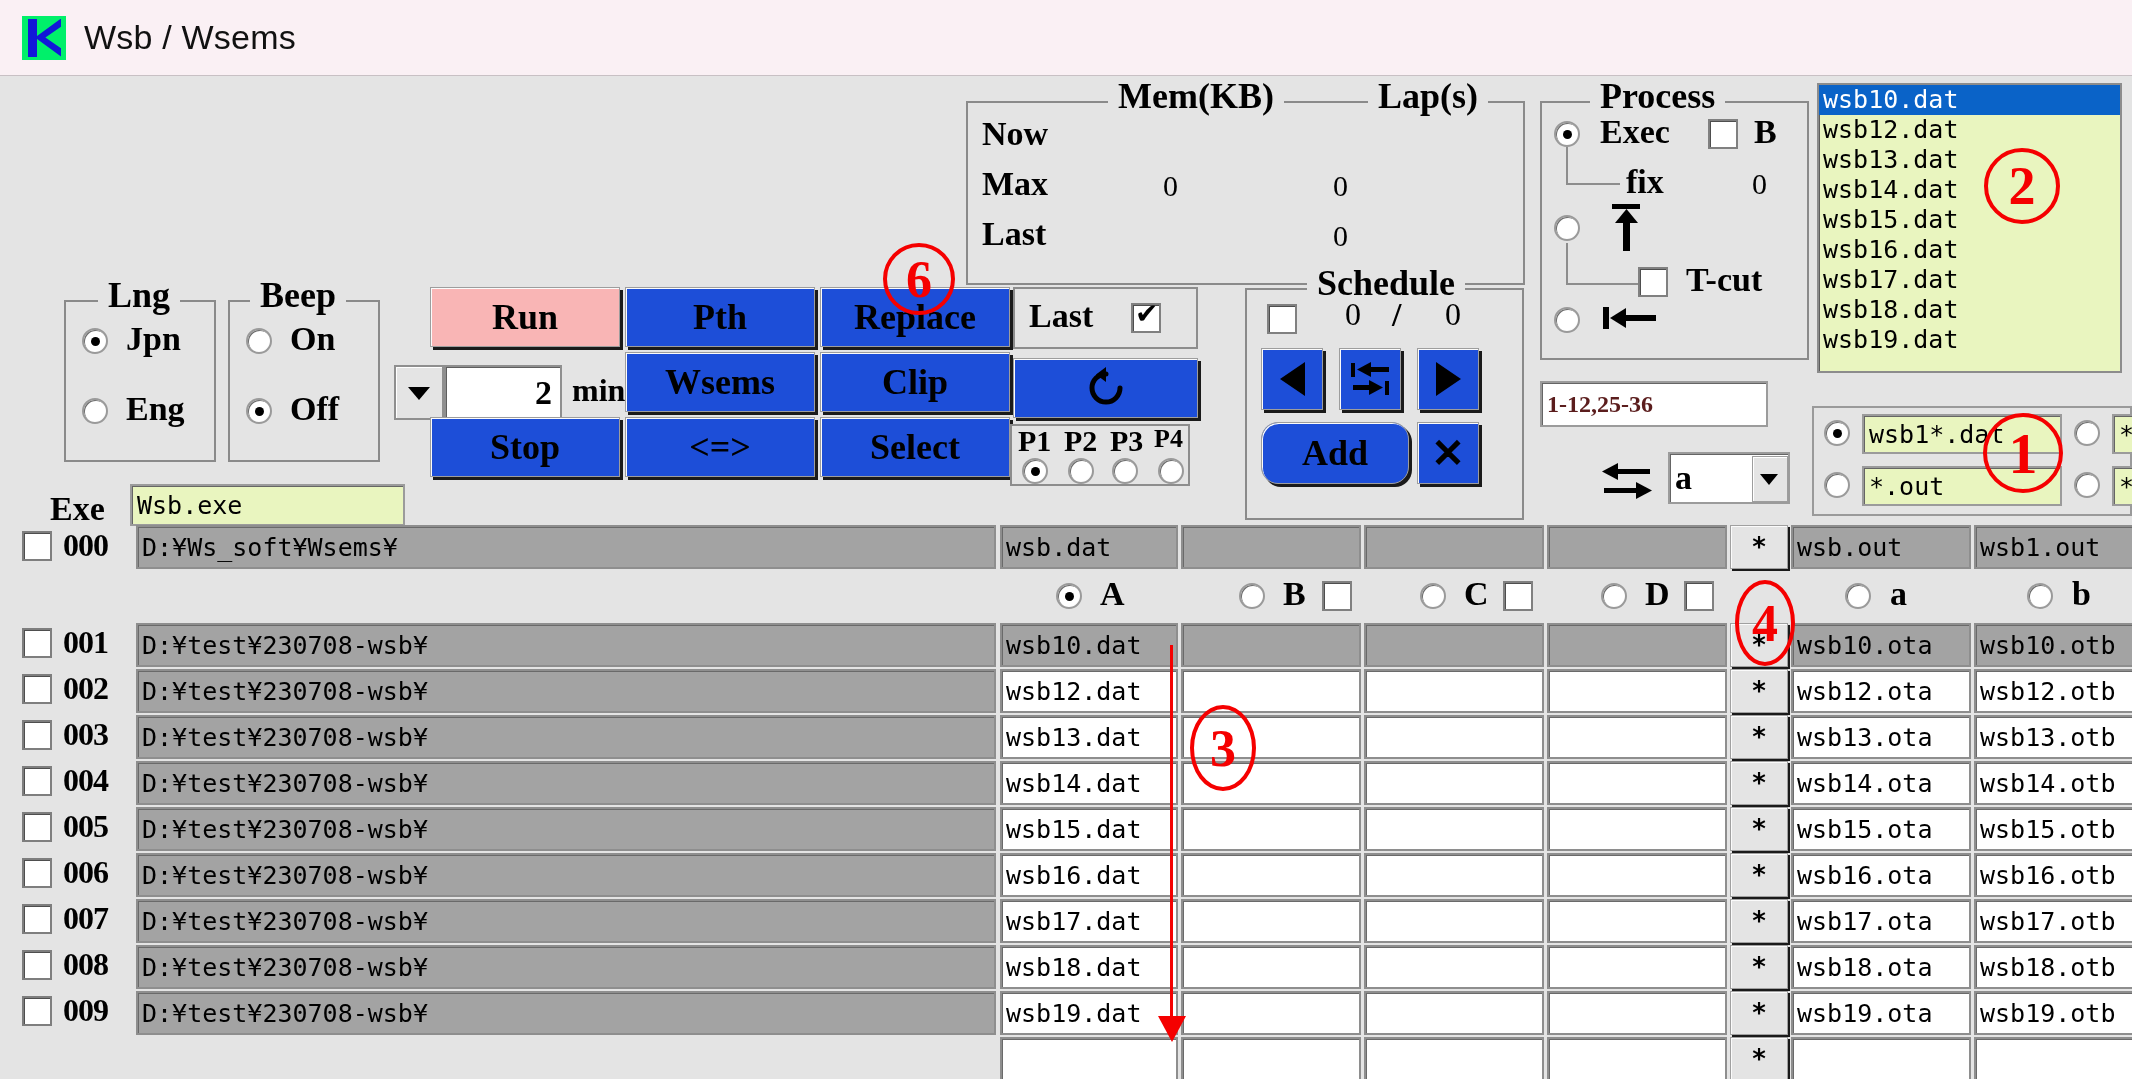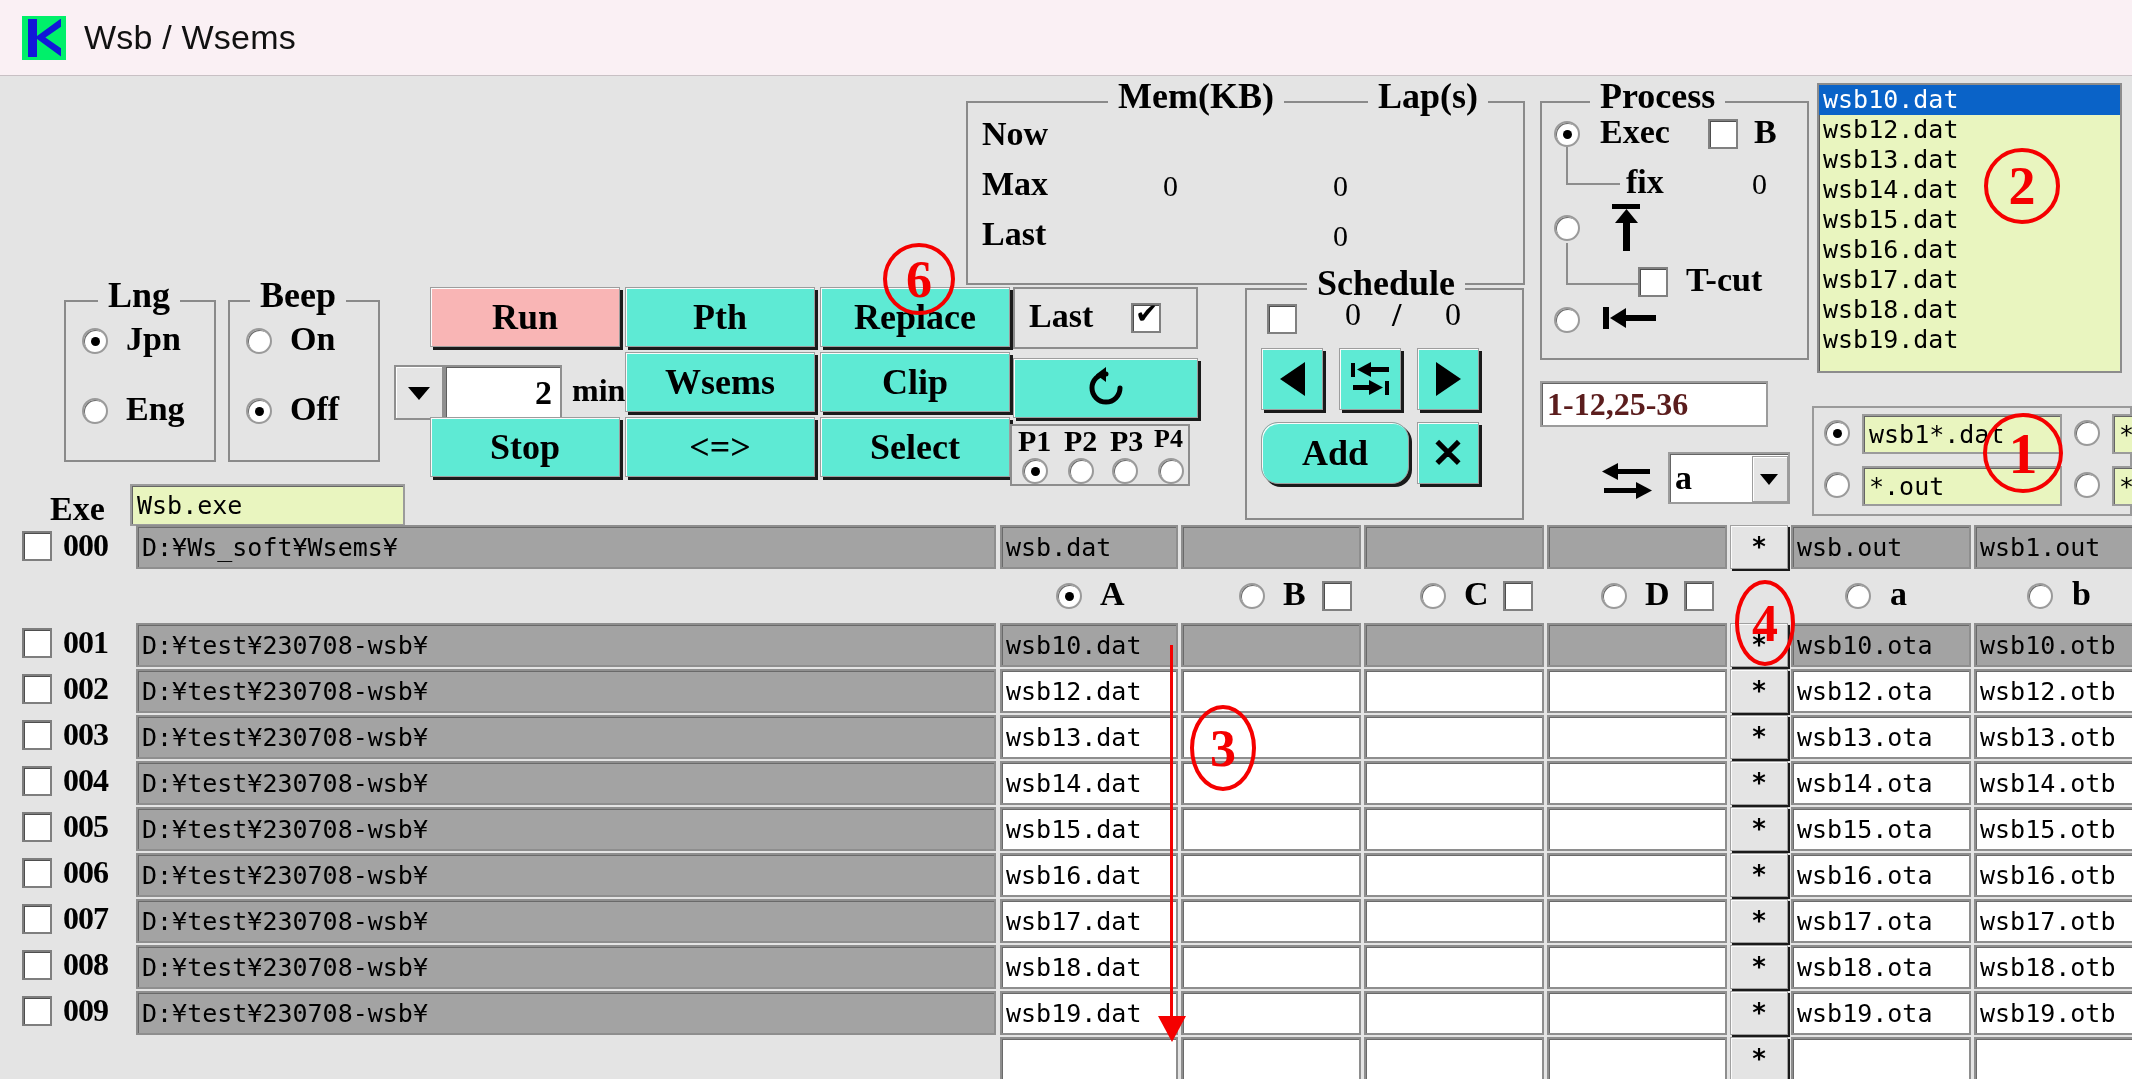--- a/index.html
+++ b/index.html
@@ -53,37 +53,37 @@
     position:absolute;width:30px;height:30px;background:#fff;
     border:2px solid #808080;box-sizing:border-box;
     box-shadow:inset 1px 1px 0 #4e4e4e;
   }
   .chk.on:after{
     content:"✔";position:absolute;left:2px;top:-7px;font-size:28px;color:#000;
     font-family:"DejaVu Sans",sans-serif;line-height:32px;
   }
 
   .btn{
-    position:absolute;background:#5eead4;
+    position:absolute;background:#1d4ed8;
     border:1px solid #9d9d9d;
     box-shadow:inset 1px 1px 0 #fbfbfb, 3px 3px 0 #1a1a1a;
     display:flex;align-items:center;justify-content:center;
     font-size:36px;font-weight:bold;color:#000;box-sizing:border-box;
     font-family:"Liberation Serif",serif;
   }
   .btn.run{background:#f9b5b5;}
 
   .tbox{
     position:absolute;background:#e9f5bf;border:2px solid #9b9b9b;
     box-sizing:border-box;box-shadow:inset 1px 1px 0 #656565;
     font-family:"DejaVu Sans Mono",monospace;font-size:25px;color:#000;
     display:flex;align-items:center;padding-left:5px;overflow:hidden;white-space:nowrap;
   }
   .tbox.white{background:#fff;}
-  .tbox.serif{font-family:"Liberation Serif",serif;font-weight:bold;font-size:32px;}
+  .tbox.serif{font-family:"Liberation Serif",serif;font-weight:bold;font-size:24px;}
 
   
   #filelist{
     position:absolute;left:1817px;top:83px;width:305px;height:290px;
     background:#e9f5bf;border:2px solid #8c8c8c;box-sizing:border-box;
     box-shadow:inset 1px 1px 0 #5d5d5d;overflow:hidden;
   }
   #filelist .li{
     font-family:"DejaVu Sans Mono",monospace;font-size:25px;color:#000;
     padding:1px 0 1px 4px;line-height:28px;white-space:nowrap;

